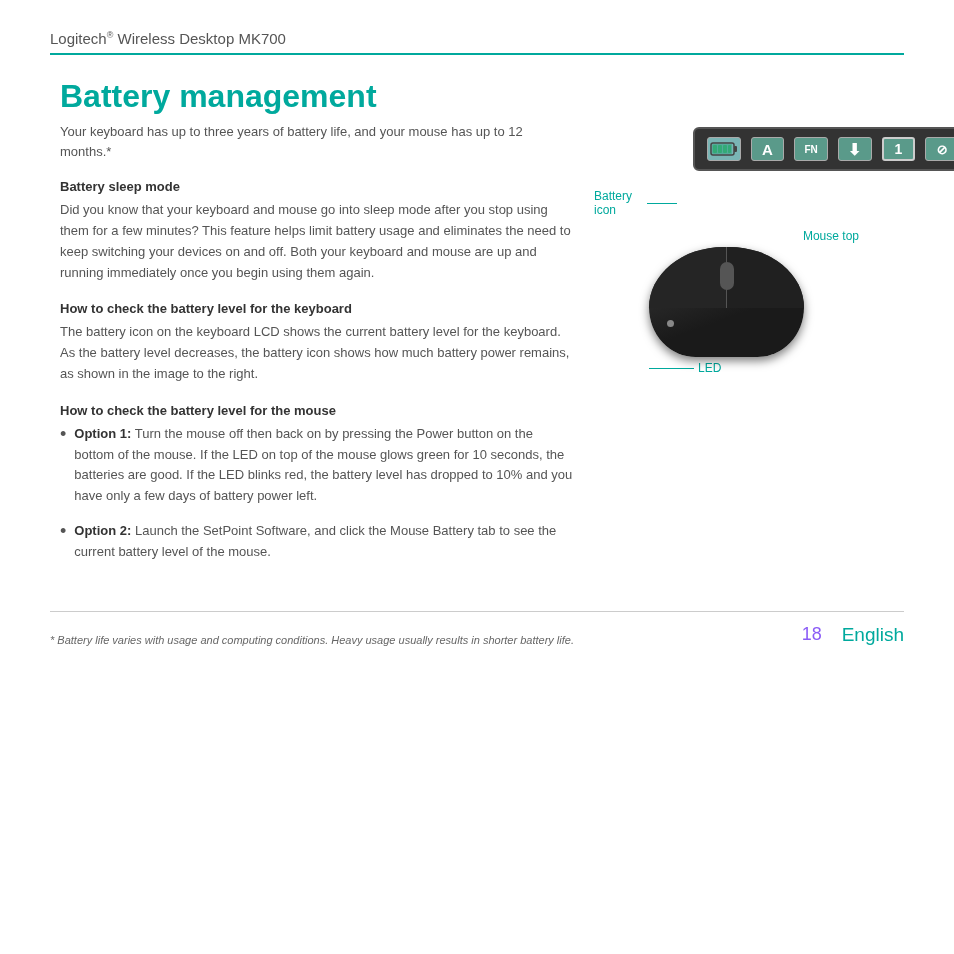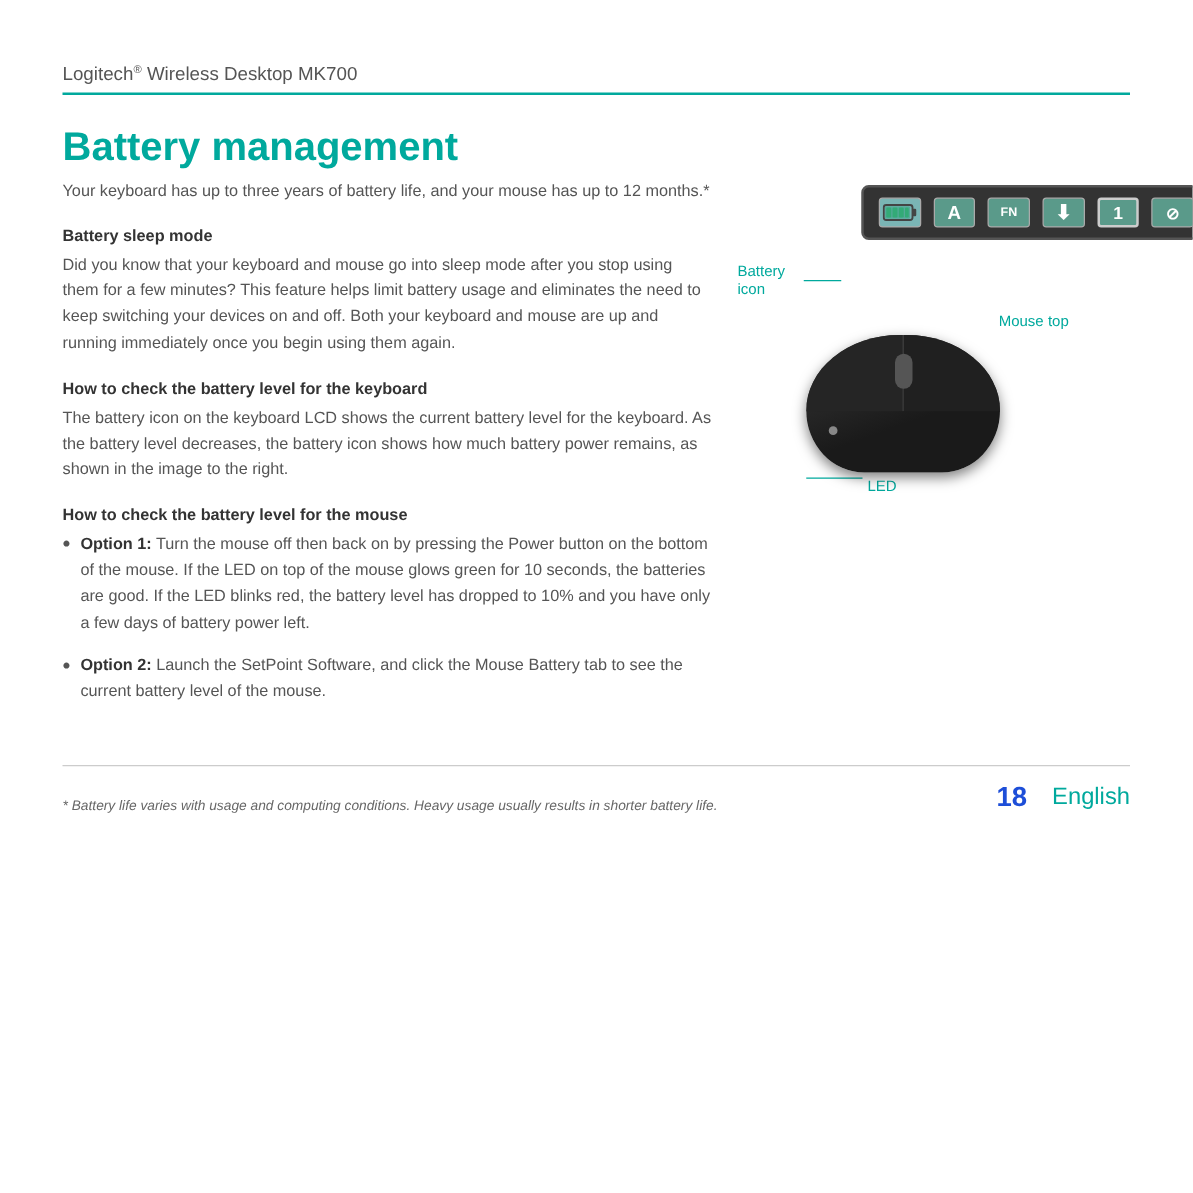--- a/index.html
+++ b/index.html
@@ -17,36 +17,36 @@
       padding: 30px 50px 30px 50px;
       position: relative;
     }
 
     .header-line {
       display: flex;
       align-items: center;
       border-bottom: 2px solid #00a99d;
       padding-bottom: 6px;
       margin-bottom: 24px;
-      margin-top: 20px;
     }
 
     .header-title {
       font-size: 15px;
       color: #555;
       font-weight: normal;
     }
 
     .header-title sup {
       font-size: 9px;
     }
 
     .main-content {
       display: flex;
       gap: 20px;
+      margin-left: 10px;
     }
 
     .left-column {
       flex: 1;
       max-width: 520px;
     }
 
     .right-column {
       width: 310px;
       flex-shrink: 0;
@@ -247,23 +247,23 @@
       flex: 1;
     }
 
     .footer-page {
       display: flex;
       align-items: center;
       gap: 20px;
     }
 
     .page-number {
-      font-size: 22px;
-      color: #1d4ed8;
-      font-weight: bold;
+      font-size: 18px;
+      color: #8b5cf6;
+      font-weight: normal;
     }
 
     .page-language {
       font-size: 19px;
       color: #00a99d;
     }
 
     
     .right-top {
       width: 100%;
@@ -380,20 +380,21 @@
       bottom: 30px;
       left: 18px;
       width: 7px;
       height: 7px;
       background: #888;
       border-radius: 50%;
     }
 
     .led-label-row {
       display: flex;
+      align-items: center;
       gap: 4px;
       margin-top: 4px;
     }
 
     .mouse-top-container {
       position: relative;
       width: 220px;
       margin-left: 20px;
     }
   </style>

